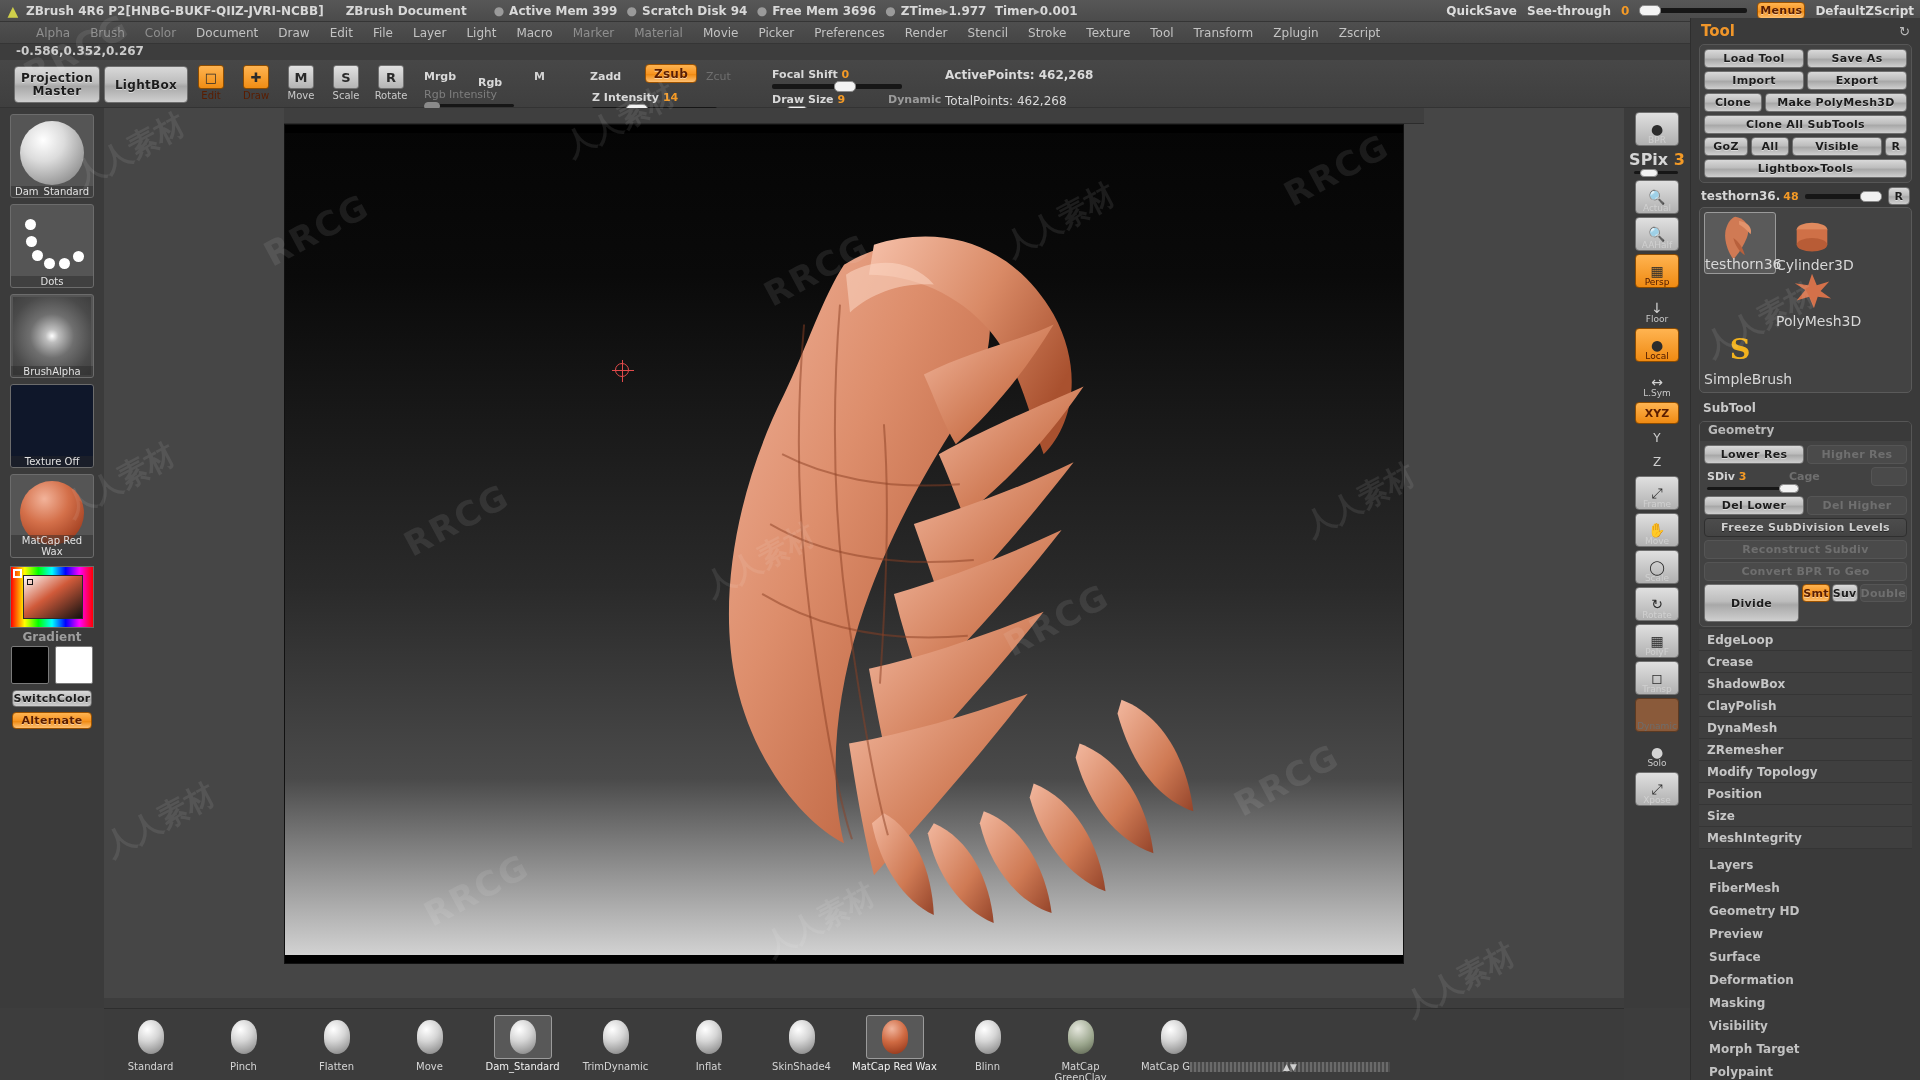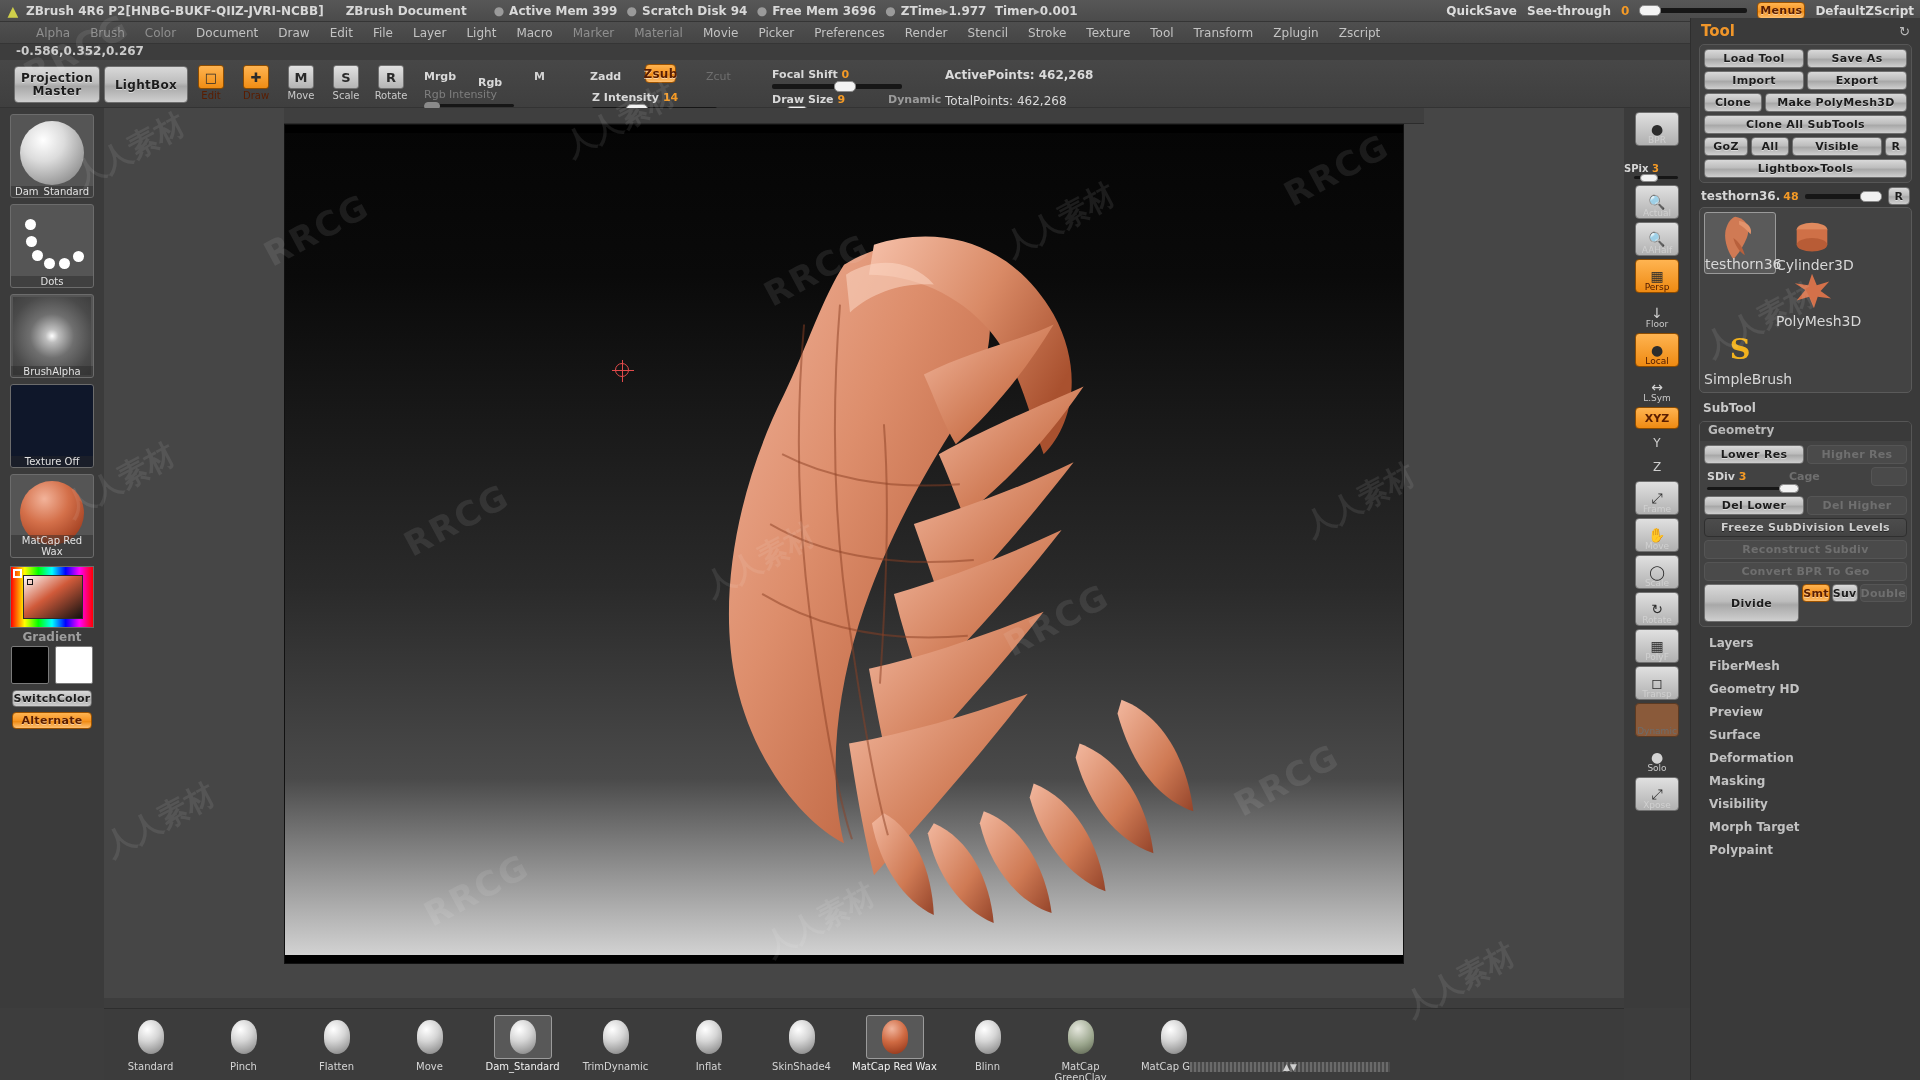--- a/index.html
+++ b/index.html
@@ -268,21 +268,21 @@
 
     <div class="lbl" style="position:absolute;left:424px;top:10px;font-weight:bold;color:#d8d8d8;">Mrgb</div>
     <div class="lbl" style="position:absolute;left:478px;top:16px;font-weight:bold;color:#d8d8d8;">Rgb</div>
     <div class="lbl" style="position:absolute;left:424px;top:28px;color:#7e7e7e;">Rgb Intensity</div>
     <div class="slider thin" style="left:424px;top:44px;width:90px;">
       <div class="knob" style="left:0;width:16px;height:8px;top:-2px;background:#8a8a8a;"></div>
     </div>
 
     <div class="lbl" style="position:absolute;left:534px;top:10px;font-weight:bold;color:#d2d2d2;">M</div>
     <div class="lbl" style="position:absolute;left:590px;top:10px;font-weight:bold;color:#d8d8d8;">Zadd</div>
-    <div class="btn orange" style="position:absolute;left:645px;top:4px;width:31px;height:19px;">Zsub</div>
+    <div class="btn orange" style="position:absolute;left:645px;top:4px;width:52px;height:19px;">Zsub</div>
     <div class="lbl" style="position:absolute;left:706px;top:10px;color:#6f6f6f;">Zcut</div>
 
     <div class="lbl" style="position:absolute;left:592px;top:31px;font-weight:bold;color:#d8d8d8;">
       <span>Z Intensity</span>
       <span class="orange-val">14</span>
     </div>
     <div class="slider" style="left:592px;top:47px;width:125px;">
       <div class="knob" style="left:34px;"></div>
     </div>
 
@@ -412,21 +412,21 @@
 
       <div class="cursorring" style="left:330px;top:238px;"></div>
     </div>
   </div>
 
   <div id="rstrip">
     <div class="vtool" style="margin-top:4px;">
       <div class="box">●</div>
       <div class="cap">BPR</div>
     </div>
-    <div style="color:#d6d6d6;font-size:10px;font-weight:bold;margin-top:18px;">
+    <div style="text-align:center;color:#d6d6d6;font-size:16px;font-weight:bold;margin-top:5px;">
       <span>SPix</span>
       <span class="orange-val">3</span>
     </div>
     <div class="slider thin" style="position:relative;left:10px;top:2px;width:44px;margin-bottom:8px;">
       <div class="knob" style="left:6px;width:18px;height:8px;top:-2px;"></div>
     </div>
 
     <div class="vtool">
       <div class="box">🔍</div>
       <div class="cap">Actual</div>
@@ -612,20 +612,32 @@
         <div style="flex:1;display:flex;flex-direction:row;gap:2px;">
           <div class="btn orange" style="height:18px;font-size:11px;">Smt</div>
           <div style="display:flex;gap:2px;">
             <div class="btn" style="flex:1;height:18px;font-size:11px;">Suv</div>
             <div class="btn dim" style="flex:1;height:18px;font-size:11px;">Double</div>
           </div>
         </div>
       </div>
     </div>
 
+    <div class="tlist">
+      <div class="row">EdgeLoop</div>
+      <div class="row">Crease</div>
+      <div class="row">ShadowBox</div>
+      <div class="row">ClayPolish</div>
+      <div class="row">DynaMesh</div>
+      <div class="row">ZRemesher</div>
+      <div class="row">Modify Topology</div>
+      <div class="row">Position</div>
+      <div class="row">Size</div>
+      <div class="row">MeshIntegrity</div>
+    </div>
 
     <div class="tmenu">
       <div class="row">Layers</div>
       <div class="row">FiberMesh</div>
       <div class="row">Geometry HD</div>
       <div class="row">Preview</div>
       <div class="row">Surface</div>
       <div class="row">Deformation</div>
       <div class="row">Masking</div>
       <div class="row">Visibility</div>

